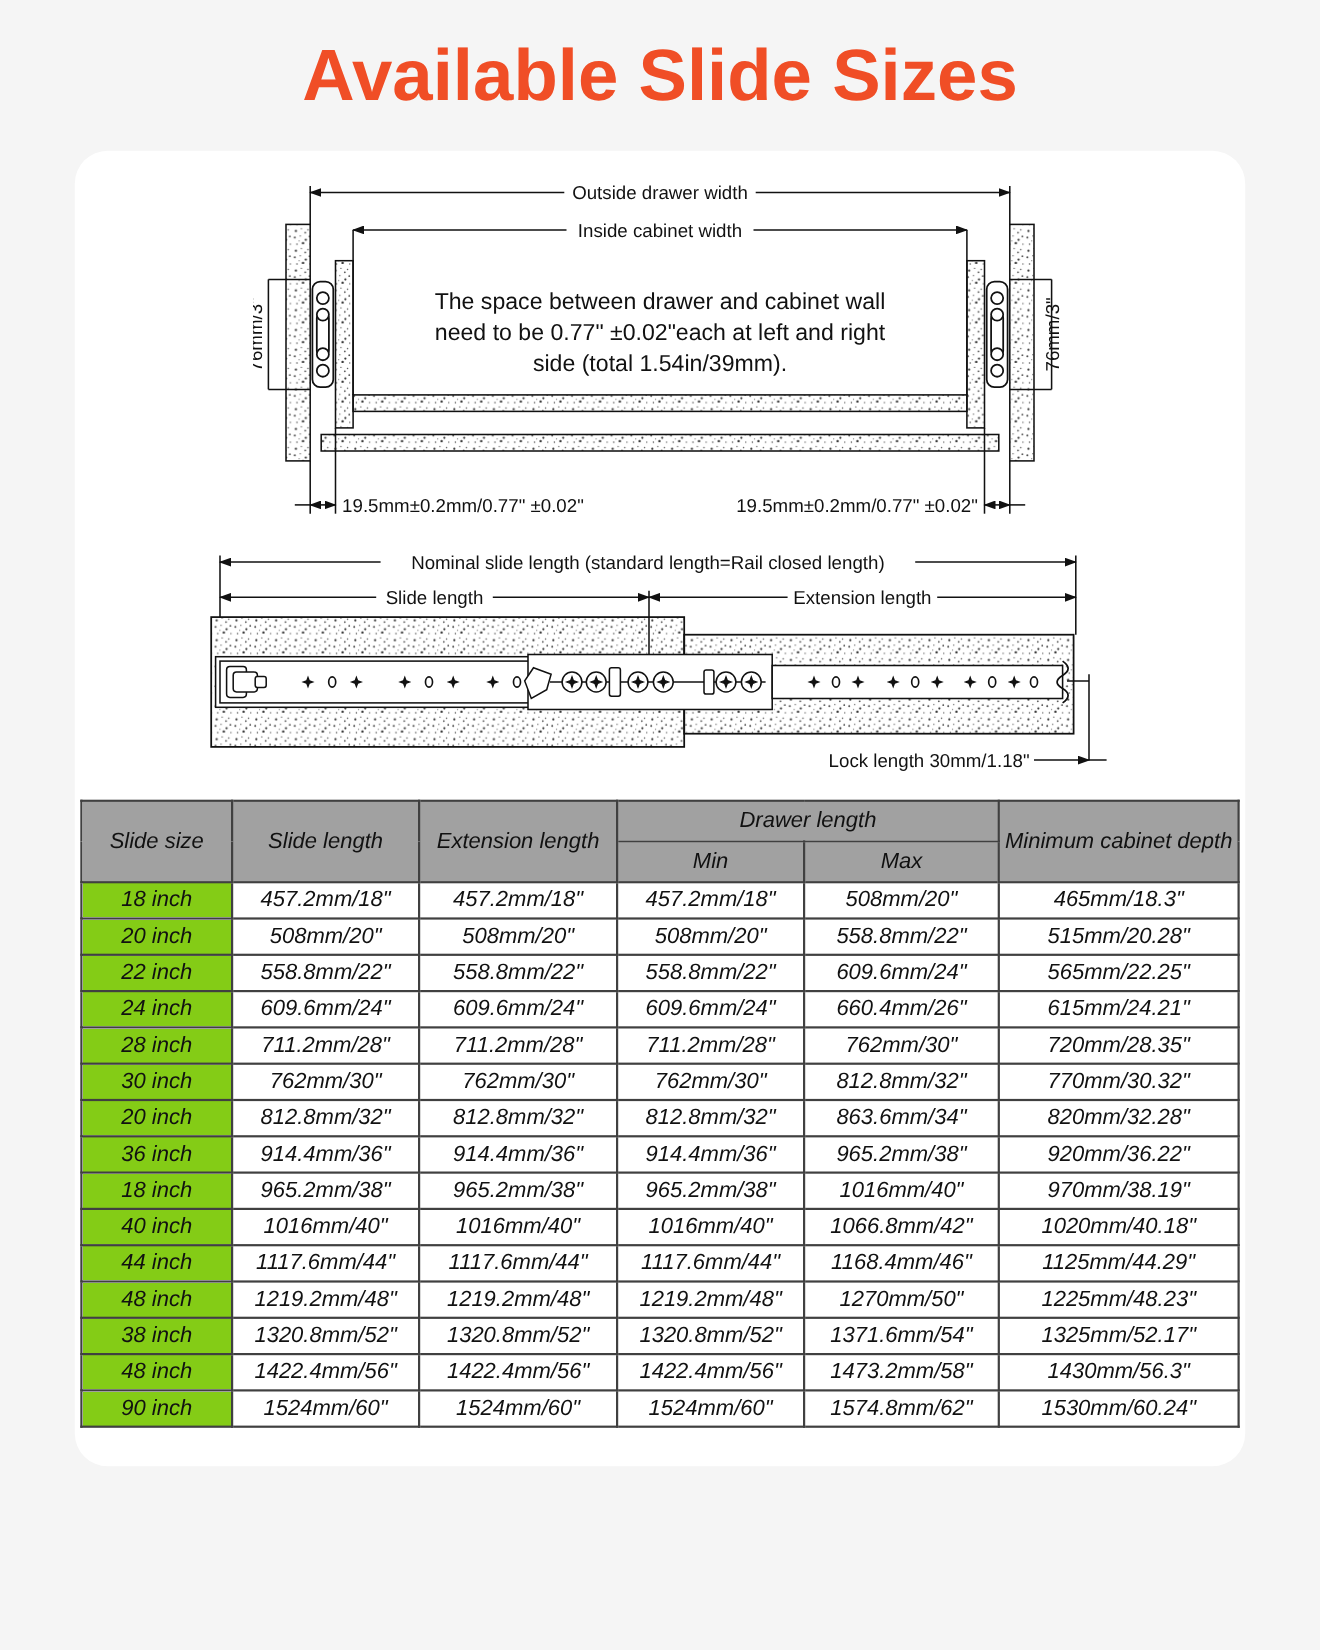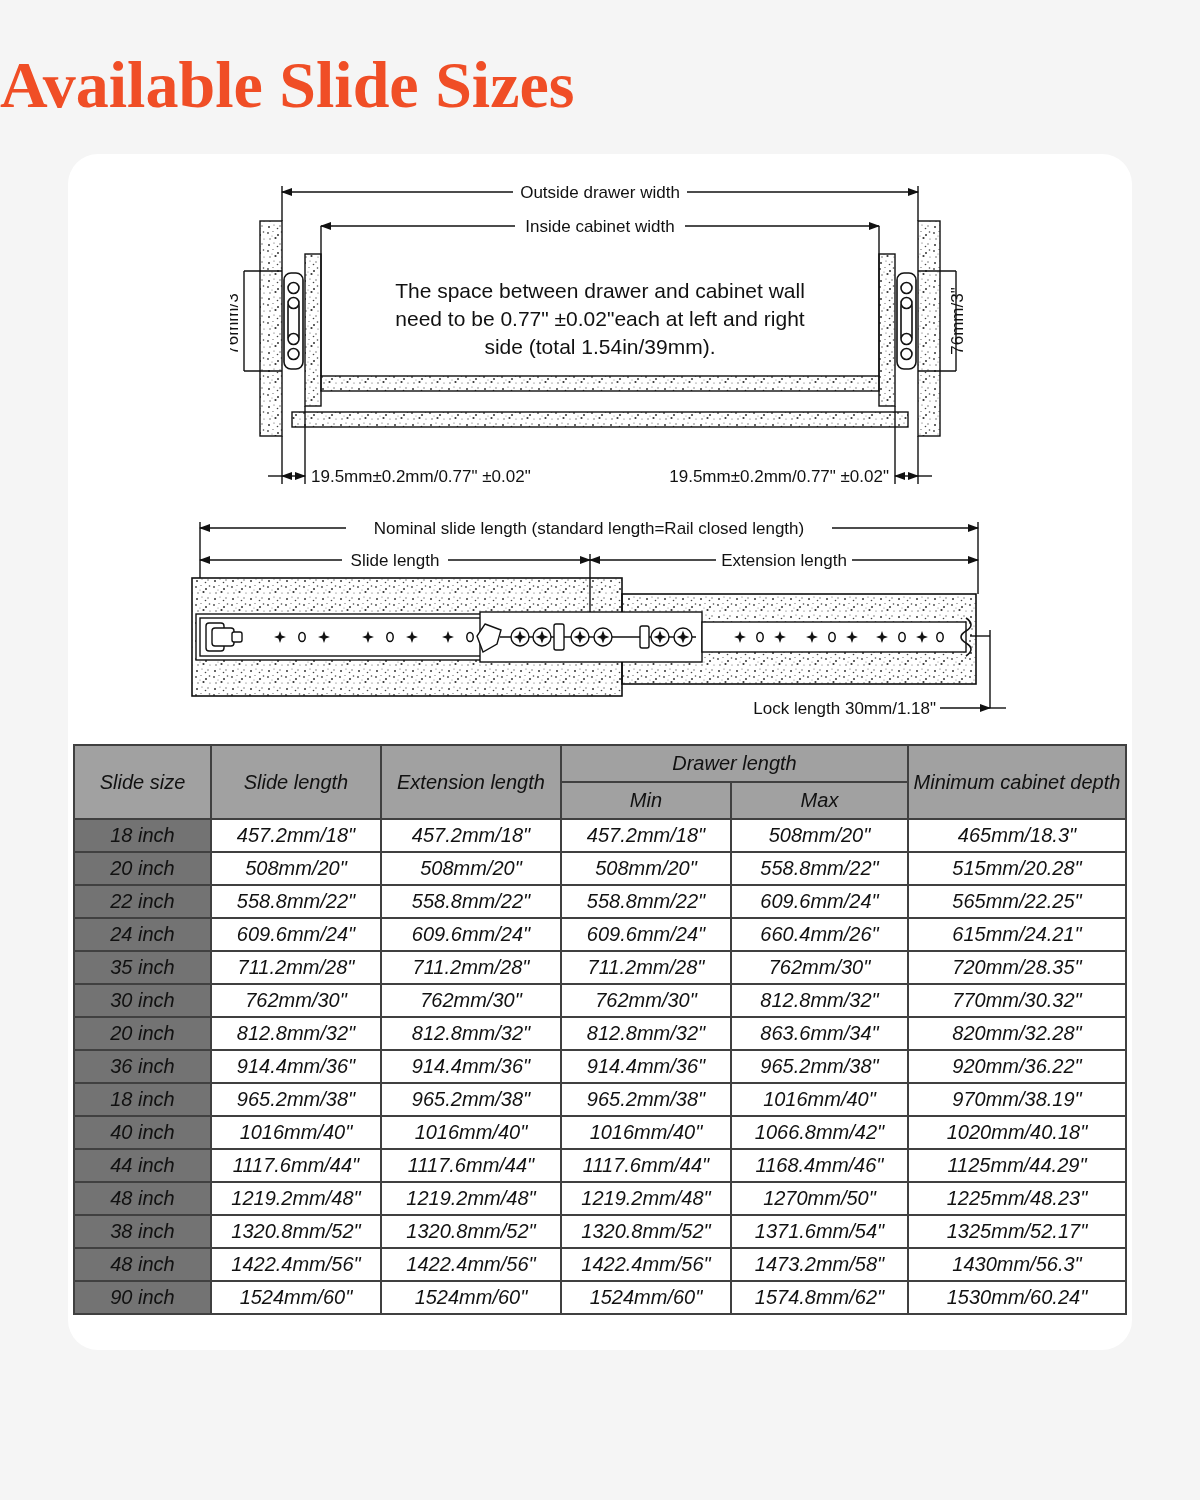--- a/index.html
+++ b/index.html
@@ -3,27 +3,27 @@
 <meta charset="utf-8">
 <style>
   html,body{margin:0;padding:0;}
   body{
     width:1200px;height:1500px;
     background:#f5f5f5;
     font-family:"Liberation Sans", sans-serif;
     -webkit-font-smoothing:antialiased;
   }
   .title{
+    text-align:center;
     font-size:66px;
     font-weight:bold;
     color:#F04E26;
     margin:0;
-    padding-top:52px;
+    padding-top:35px;
     line-height:1.0;
-    font-family:Liberation Serif, serif;
   }
   .card{
     width:1064px;
     height:1196px;
     margin:36px auto 0;
     background:#ffffff;
     border-radius:30px;
     box-sizing:border-box;
     padding-top:22px;
     overflow:hidden;
@@ -48,21 +48,21 @@
     color:#111;
     padding:0;
     overflow:hidden;
     white-space:nowrap;
   }
   .spec-table thead th{
     background:#a1a1a1;
     height:35px;
   }
   .spec-table td{height:31px;background:#ffffff;}
-  .spec-table td.rowhead{background:#737373;}
+  .spec-table td.rowhead{background:#84cc16;}
 </style>
 </head>
 <body>
 
 <h1 class="title">Available Slide Sizes</h1>
 
 <div class="card">
 
   <svg class="diag" width="740" height="330" viewBox="0 0 740 330">
     <defs>
@@ -319,21 +319,21 @@
         </tr>
         <tr>
           <td class="rowhead">24 inch</td>
           <td>609.6mm/24"</td>
           <td>609.6mm/24"</td>
           <td>609.6mm/24"</td>
           <td>660.4mm/26"</td>
           <td>615mm/24.21"</td>
         </tr>
         <tr>
-          <td class="rowhead">35 inch</td>
+          <td class="rowhead">28 inch</td>
           <td>711.2mm/28"</td>
           <td>711.2mm/28"</td>
           <td>711.2mm/28"</td>
           <td>762mm/30"</td>
           <td>720mm/28.35"</td>
         </tr>
         <tr>
           <td class="rowhead">30 inch</td>
           <td>762mm/30"</td>
           <td>762mm/30"</td>

